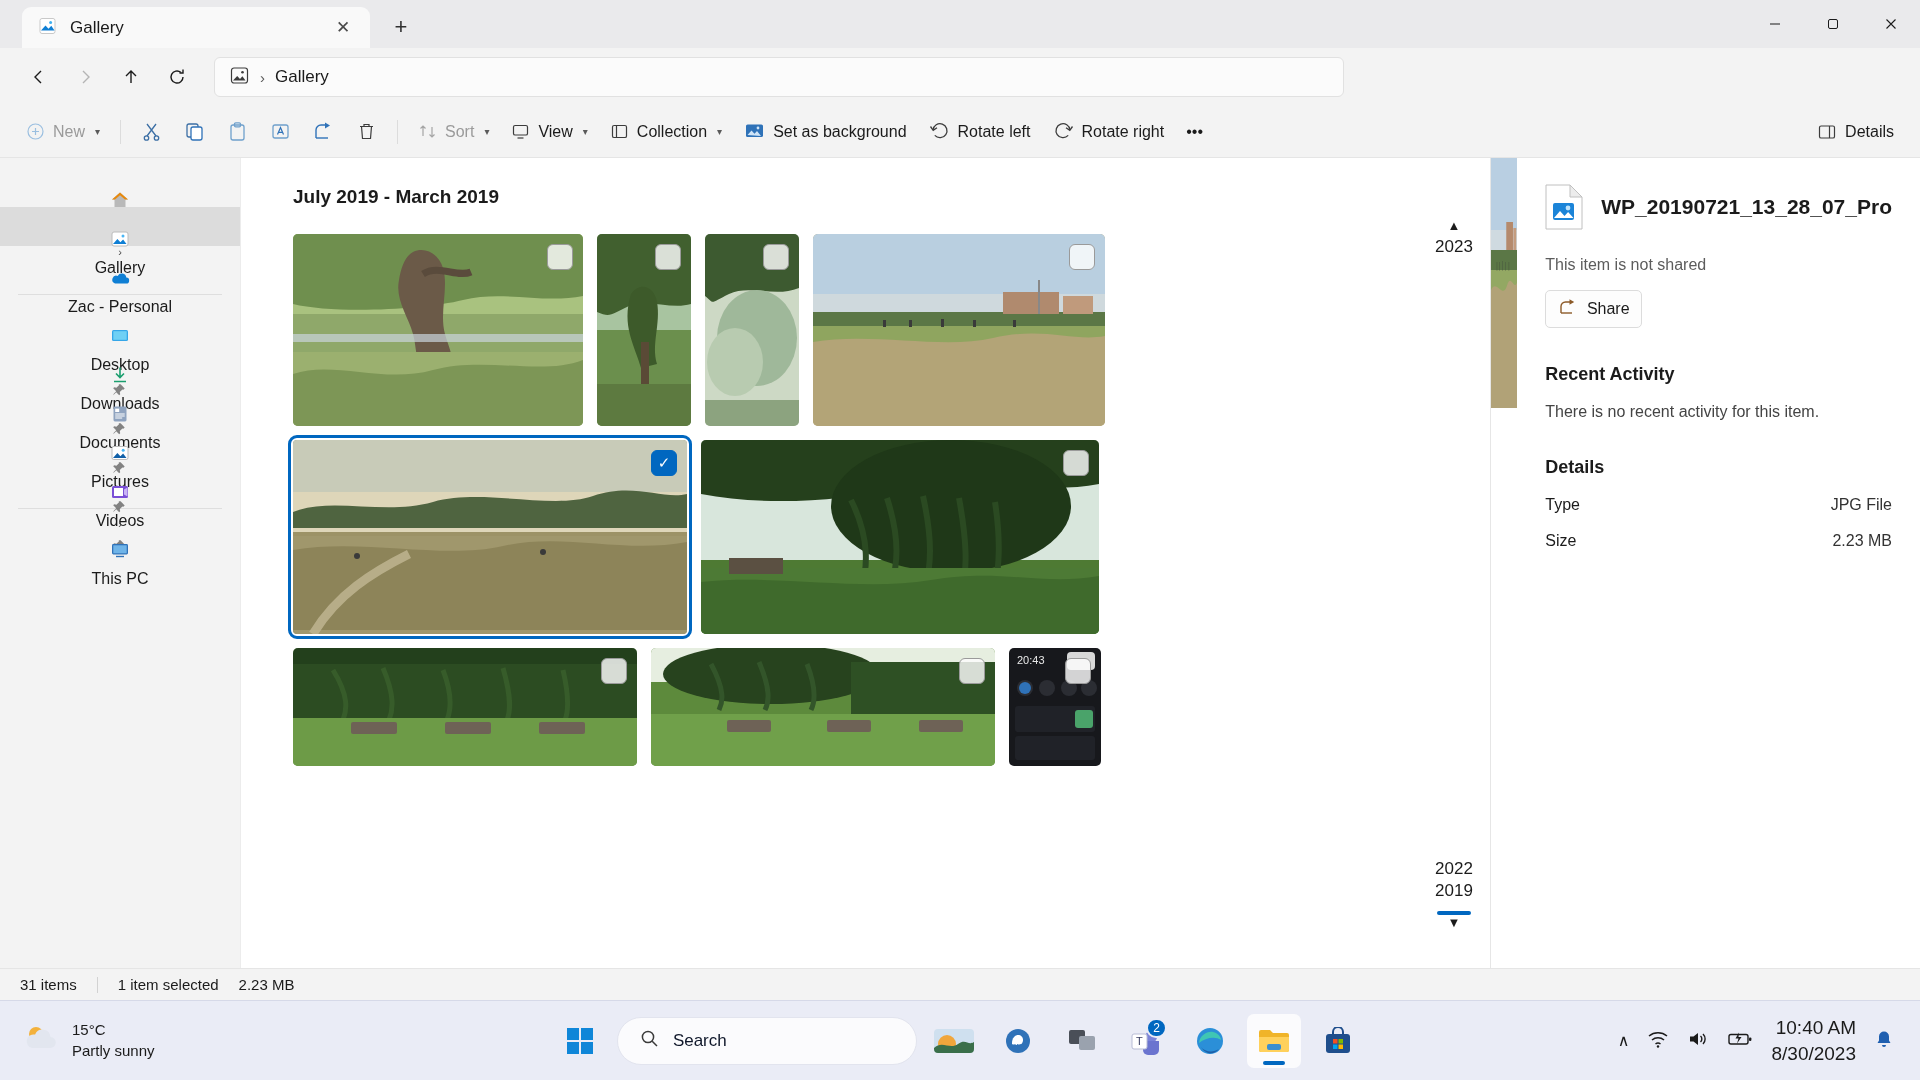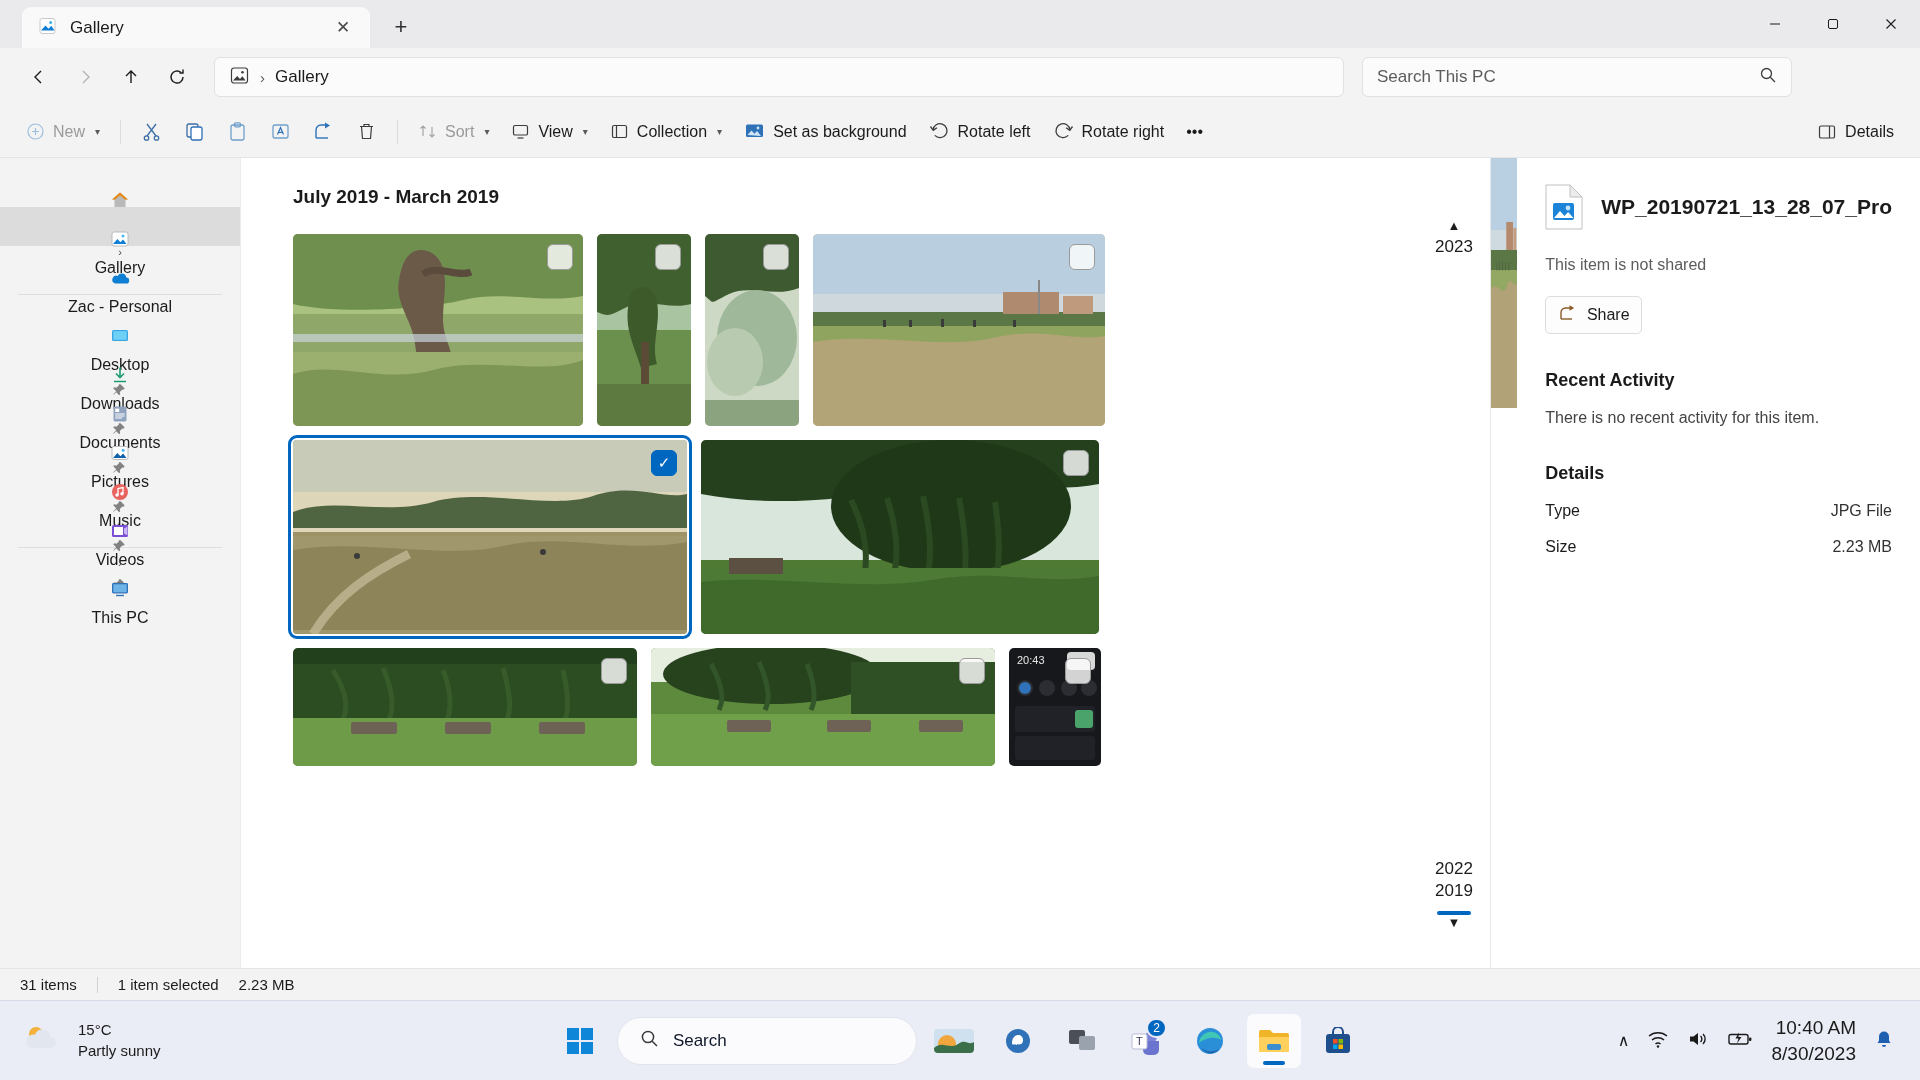--- a/index.html
+++ b/index.html
@@ -158,21 +158,21 @@
   .preview { height: 250px; background: #f6f6f6;
              display: flex; align-items: center; justify-content: center;
              overflow: hidden; }
   .dt-body { padding: 26px 28px 0 28px; }
   .dt-fileline { display: flex; align-items: center; gap: 18px; }
   .dt-fileicon { width: 38px; height: 46px; flex: none; }
   .dt-filename { font-size: 21px; font-weight: 600; color: #1b1b1b;
                  white-space: nowrap; }
   .dt-shared { font-size: 16px; color: #5c5c5c; margin-top: 26px; }
   .share-btn {
-    margin-top: 22px; width: 97px; height: 38px; border: 1px solid #dcdcdc;
+    margin-top: 16px; width: 97px; height: 38px; border: 1px solid #dcdcdc;
     border-radius: 5px; background: #fdfdfd; display: flex;
     align-items: center; justify-content: center; gap: 9px;
     font-size: 16px; color: #1b1b1b;
   }
   .dt-h { font-size: 18px; font-weight: 600; color: #1b1b1b; margin-top: 36px; }
   .dt-p { font-size: 16px; color: #444; margin-top: 18px; }
   .dt-row { display: flex; justify-content: space-between;
             font-size: 16px; color: #1b1b1b; margin-top: 18px; }
   .dt-row .v { color: #333; }
 
@@ -184,21 +184,21 @@
   }
   .statusbar .s { padding: 0 20px; }
   .statusbar .div { width: 1px; height: 16px; background: #d2d2d2; }
 
   
   .taskbar {
     position: absolute; left: 0; top: 1000px; width: 1920px; height: 80px;
     background: #eaecf6; display: flex; align-items: center;
     border-top: 1px solid #d6d9e8;
   }
-  .weather { display: flex; align-items: center; gap: 18px;
+  .weather { display: flex; align-items: center; gap: 12px;
              padding-left: 24px; width: 300px; }
   .weather .wt { font-size: 15px; color: #1b1b1b; line-height: 1.35; }
   .tb-center { flex: 1; display: flex; align-items: center;
                justify-content: center; gap: 10px; }
   .tb-icon { width: 54px; height: 54px; border-radius: 7px;
              display: flex; align-items: center; justify-content: center;
              position: relative; }
   .tb-icon.active { background: #fbfbfd; }
   .tb-icon.active::after {
     content: ''; position: absolute; bottom: 3px; left: 50%;
@@ -284,29 +284,20 @@
       <span>
         <svg width="21" height="21" viewBox="0 0 21 21">
           <rect x="2.5" y="3" width="16" height="15" rx="2.5" fill="none" stroke="#3c3c3c" stroke-width="1.2"></rect>
           <path d="M4 15.5l4.2-4.6 2.8 3 2.4-2.6 3.1 4.2z" fill="#3c3c3c"></path>
           <circle cx="13.5" cy="7.3" r="1.3" fill="#3c3c3c"></circle>
         </svg>
       </span>
       <span class="crumb-sep">›</span>
       <span class="crumb-text">Gallery</span>
     </div>
-    <div class="searchbox">
-      <span class="ph">Search This PC</span>
-      <span>
-        <svg width="18" height="18" viewBox="0 0 18 18">
-          <circle cx="7.5" cy="7.5" r="5" fill="none" stroke="#3c3c3c" stroke-width="1.3"></circle>
-          <path d="M11.3 11.3L16 16" stroke="#3c3c3c" stroke-width="1.3"></path>
-        </svg>
-      </span>
-    </div>
   </div>
 
   <div class="cmdbar">
     <div class="cmd muted">
       <svg width="19" height="19" viewBox="0 0 19 19">
           <circle cx="9.5" cy="9.5" r="7.5" fill="none" stroke="#9bbfe0" stroke-width="1.2"></circle>
           <path d="M9.5 6v7M6 9.5h7" stroke="#9bbfe0" stroke-width="1.2"></path>
         </svg>
       <span>New</span>
       <span class="chev">▾</span>
@@ -490,37 +481,20 @@
       <div class="navitem">
         <span class="exp blank">›</span>
         <span class="ico">
           <svg width="20" height="20" viewBox="0 0 20 20">
               <rect x="2" y="3.5" width="16" height="13" rx="1.8" fill="#fff" stroke="#bcbcbc"></rect>
               <path d="M3 15l4.4-5 3 3.2 2.7-2.8 3.4 4.6z" fill="#1160a8"></path>
               <circle cx="13.2" cy="7.2" r="1.5" fill="#49b6f5"></circle>
             </svg>
         </span>
         <span class="lbl">Pictures</span>
-        <span class="pin">
-          <svg width="14" height="14" viewBox="0 0 14 14">
-              <path d="M8.6 1.3l4.1 4.1-1.3 1.3-1-.3-2.6 2.6.4 2.2-1 1-3-3-3 3 .6-1.5 2.4-2.4-3-3 1-1 2.2.4L7 2.3l-.3-1z" fill="#5d5d5d"></path>
-            </svg>
-        </span>
-      </div>
-      <div class="navitem">
-        <span class="exp blank">›</span>
-        <span class="ico">
-          <svg width="20" height="20" viewBox="0 0 20 20">
-              <circle cx="10" cy="10" r="8" fill="#e8625e"></circle>
-              <path d="M8 13V6.5l5-1V12" fill="none" stroke="#fff" stroke-width="1.3"></path>
-              <circle cx="7" cy="13" r="1.7" fill="#fff"></circle>
-              <circle cx="12" cy="11.8" r="1.7" fill="#fff"></circle>
-            </svg>
-        </span>
-        <span class="lbl">Music</span>
         <span class="pin">
           <svg width="14" height="14" viewBox="0 0 14 14">
               <path d="M8.6 1.3l4.1 4.1-1.3 1.3-1-.3-2.6 2.6.4 2.2-1 1-3-3-3 3 .6-1.5 2.4-2.4-3-3 1-1 2.2.4L7 2.3l-.3-1z" fill="#5d5d5d"></path>
             </svg>
         </span>
       </div>
       <div class="navitem">
         <span class="exp blank">›</span>
         <span class="ico">
           <svg width="20" height="20" viewBox="0 0 20 20">

